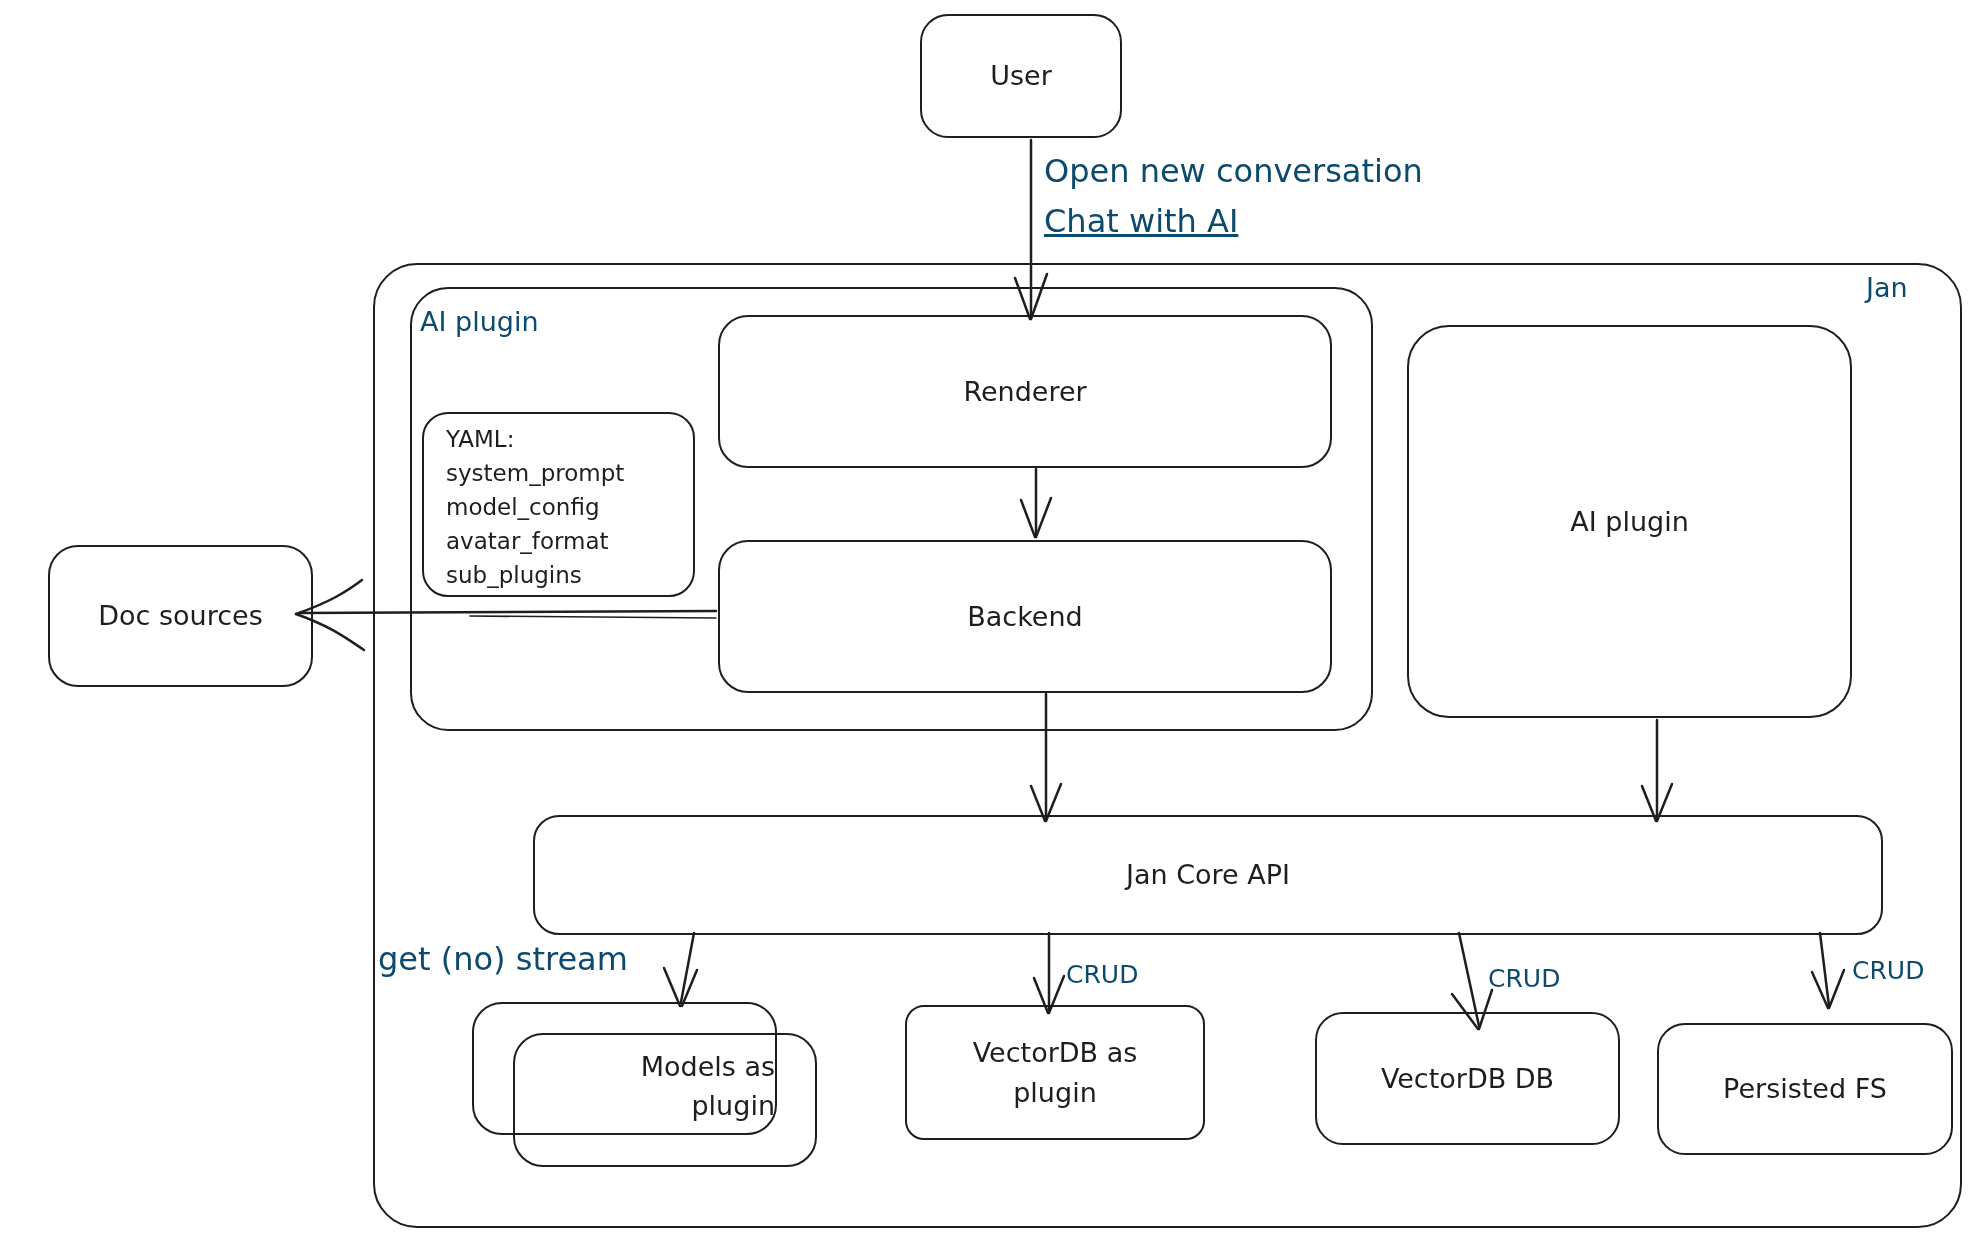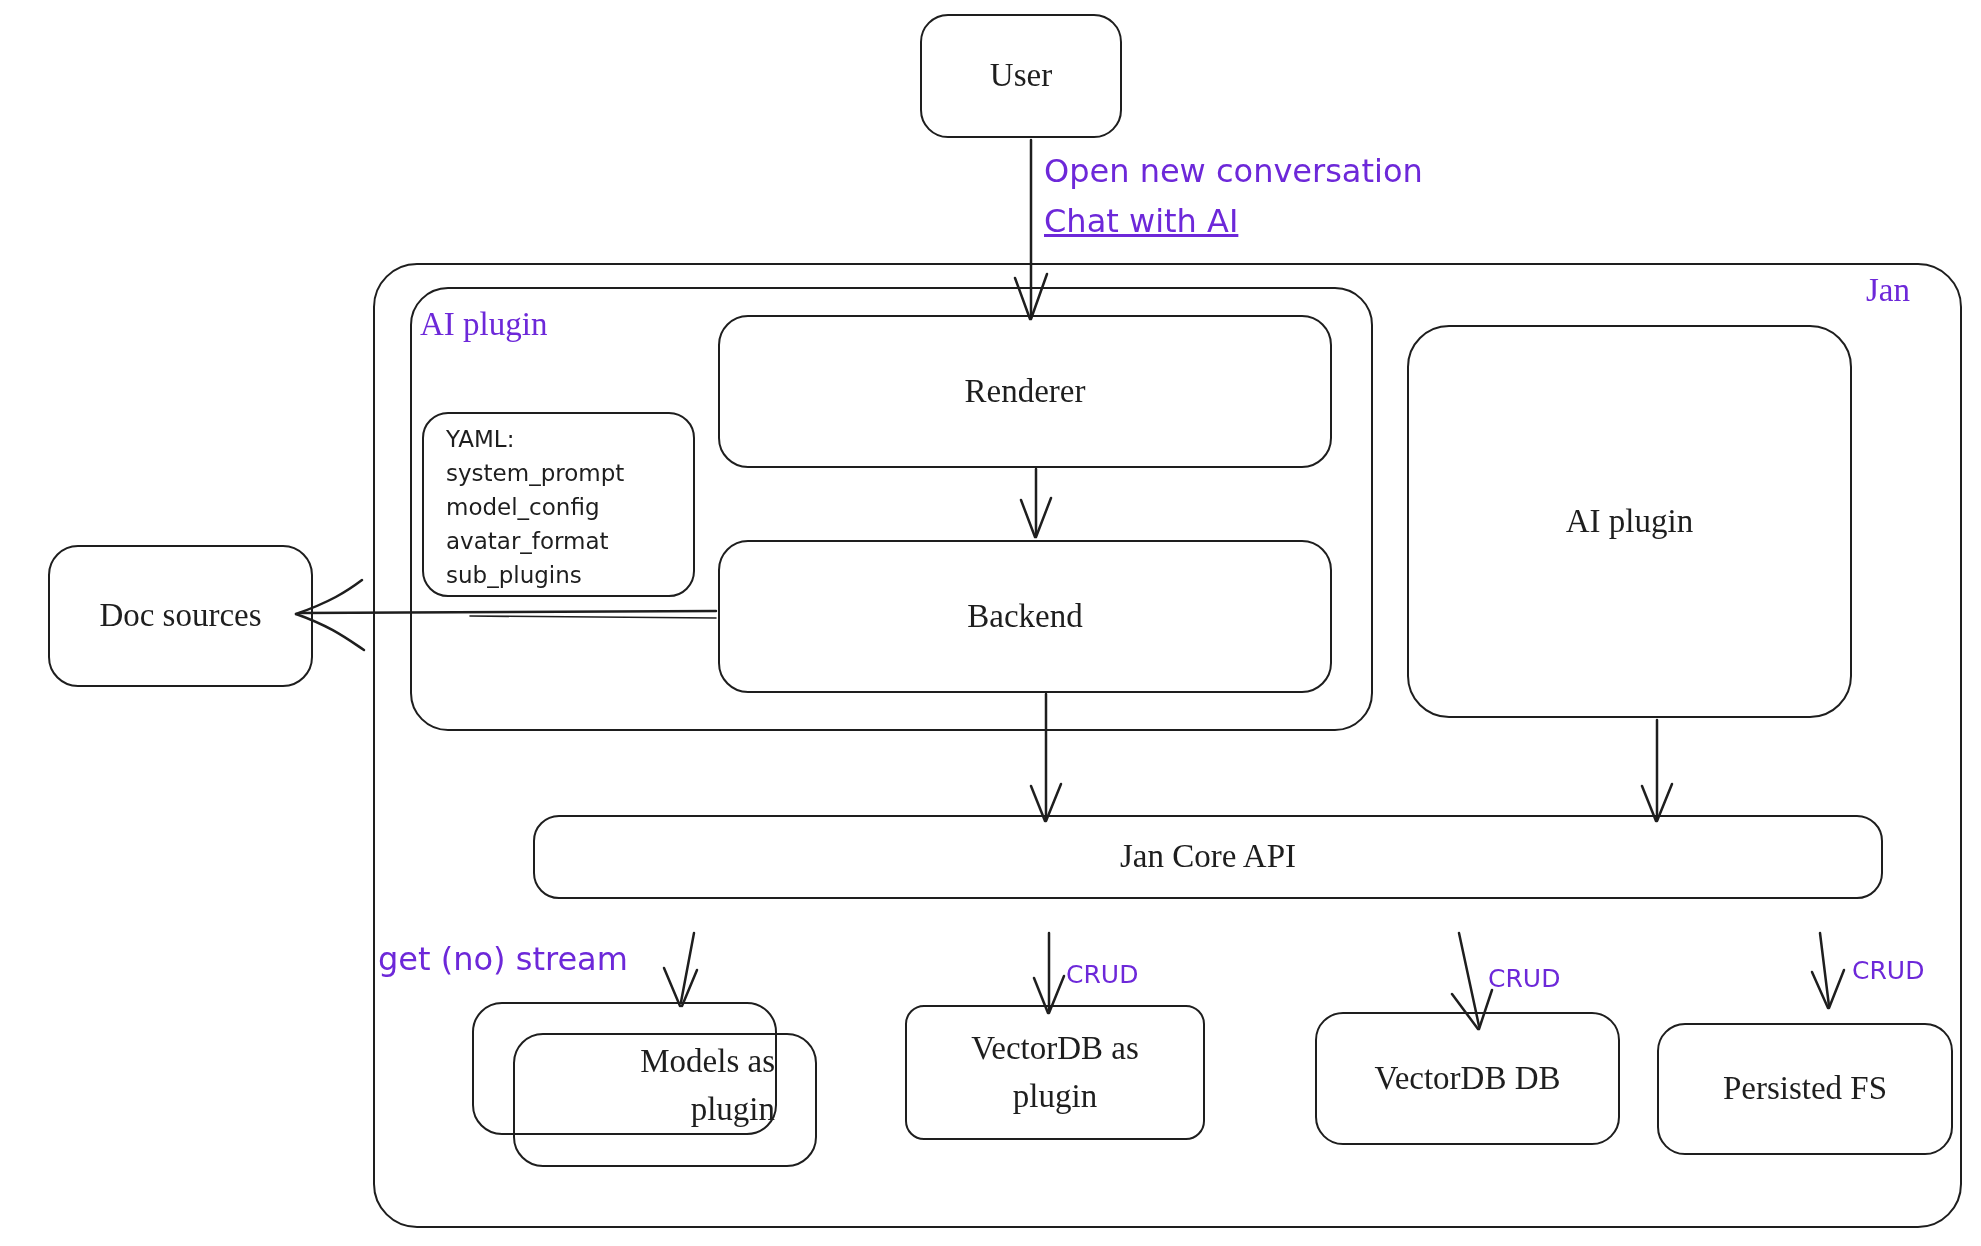--- a/index.html
+++ b/index.html
@@ -25,24 +25,24 @@
   .box .lbl { line-height: 1.45; }
   .container-box {
     position: absolute;
     border: 2.5px solid #1e1e1e;
     background: transparent;
     box-sizing: border-box;
   }
   .floating-label {
     position: absolute;
     white-space: nowrap;
-    color: #6d28d9;
+    color: #0c4a6e;
     z-index: 30;
   }
-  .node-font  { font-size: 33px; font-family: Liberation Serif, serif; }
+  .node-font  { font-size: 27px; }
   .edge-font  { font-size: 32px; }
   .crud-font  { font-size: 25px; }
   .note-font  { font-size: 23px; line-height: 34px; }
   #arrow-layer {
     position: absolute;
     left: 0; top: 0;
     z-index: 20;
     pointer-events: none;
   }
   #arrow-layer path {
@@ -85,21 +85,21 @@
   </div>
 
   <div class="box z15" style="left:20px; top:545px; width:265px; height:142px; border-radius:30px;margin-left:28px;">
     <span class="lbl node-font">Doc sources</span>
   </div>
 
   <div class="box z15" style="left:1407px; top:325px; width:445px; height:393px; border-radius:42px;">
     <span class="lbl node-font">AI plugin</span>
   </div>
 
-  <div class="box z15" style="left:533px; top:815px; width:1350px; height:84px; border-radius:26px;">
+  <div class="box z15" style="left:533px; top:815px; width:1350px; height:120px; border-radius:26px;">
     <span class="lbl node-font">Jan Core API</span>
   </div>
 
   <div class="box z15" style="left:472px; top:1002px; width:305px; height:133px; border-radius:30px;"></div>
   <div class="box z15" style="left:513px; top:1033px; width:304px; height:134px; border-radius:30px;">
     <span class="lbl node-font" style="display:inline-block; width:220px; position:relative; top:-14px;text-align:right;">Models as plugin</span>
   </div>
 
   <div class="box z15" style="left:905px; top:1005px; width:300px; height:135px; border-radius:19px;">
     <span class="lbl node-font" style="display:inline-block; width:230px;">VectorDB as plugin</span>

